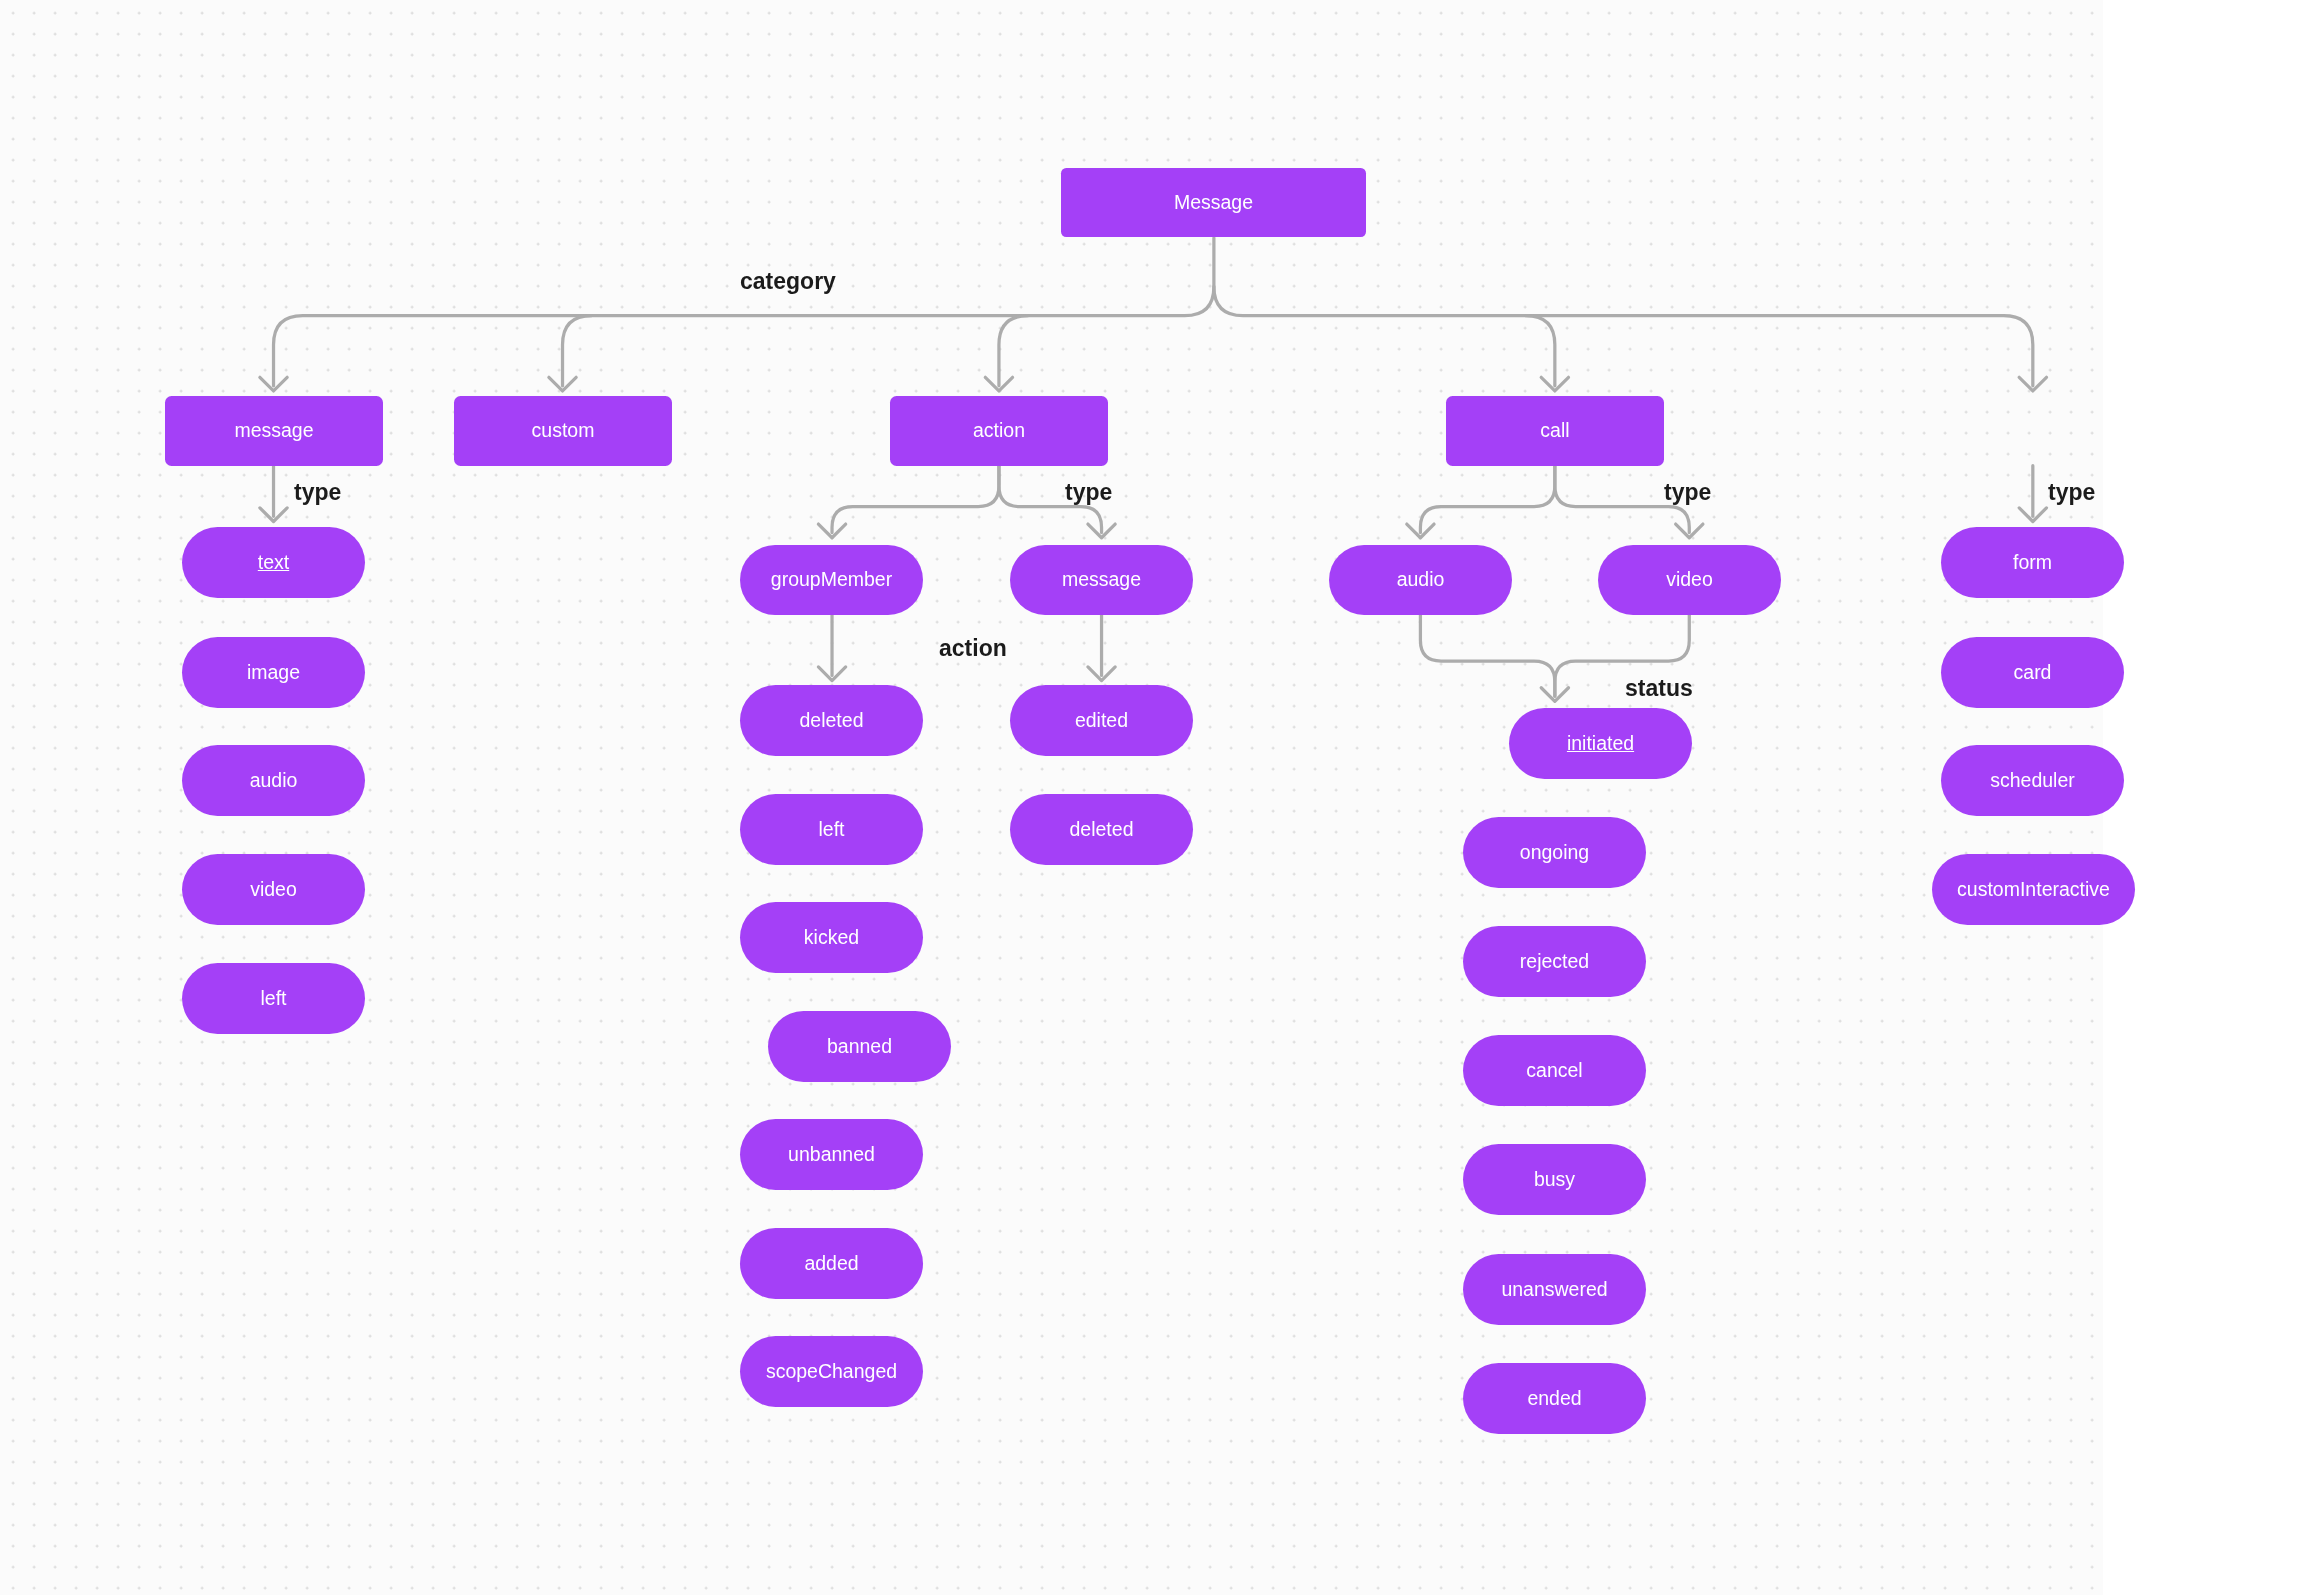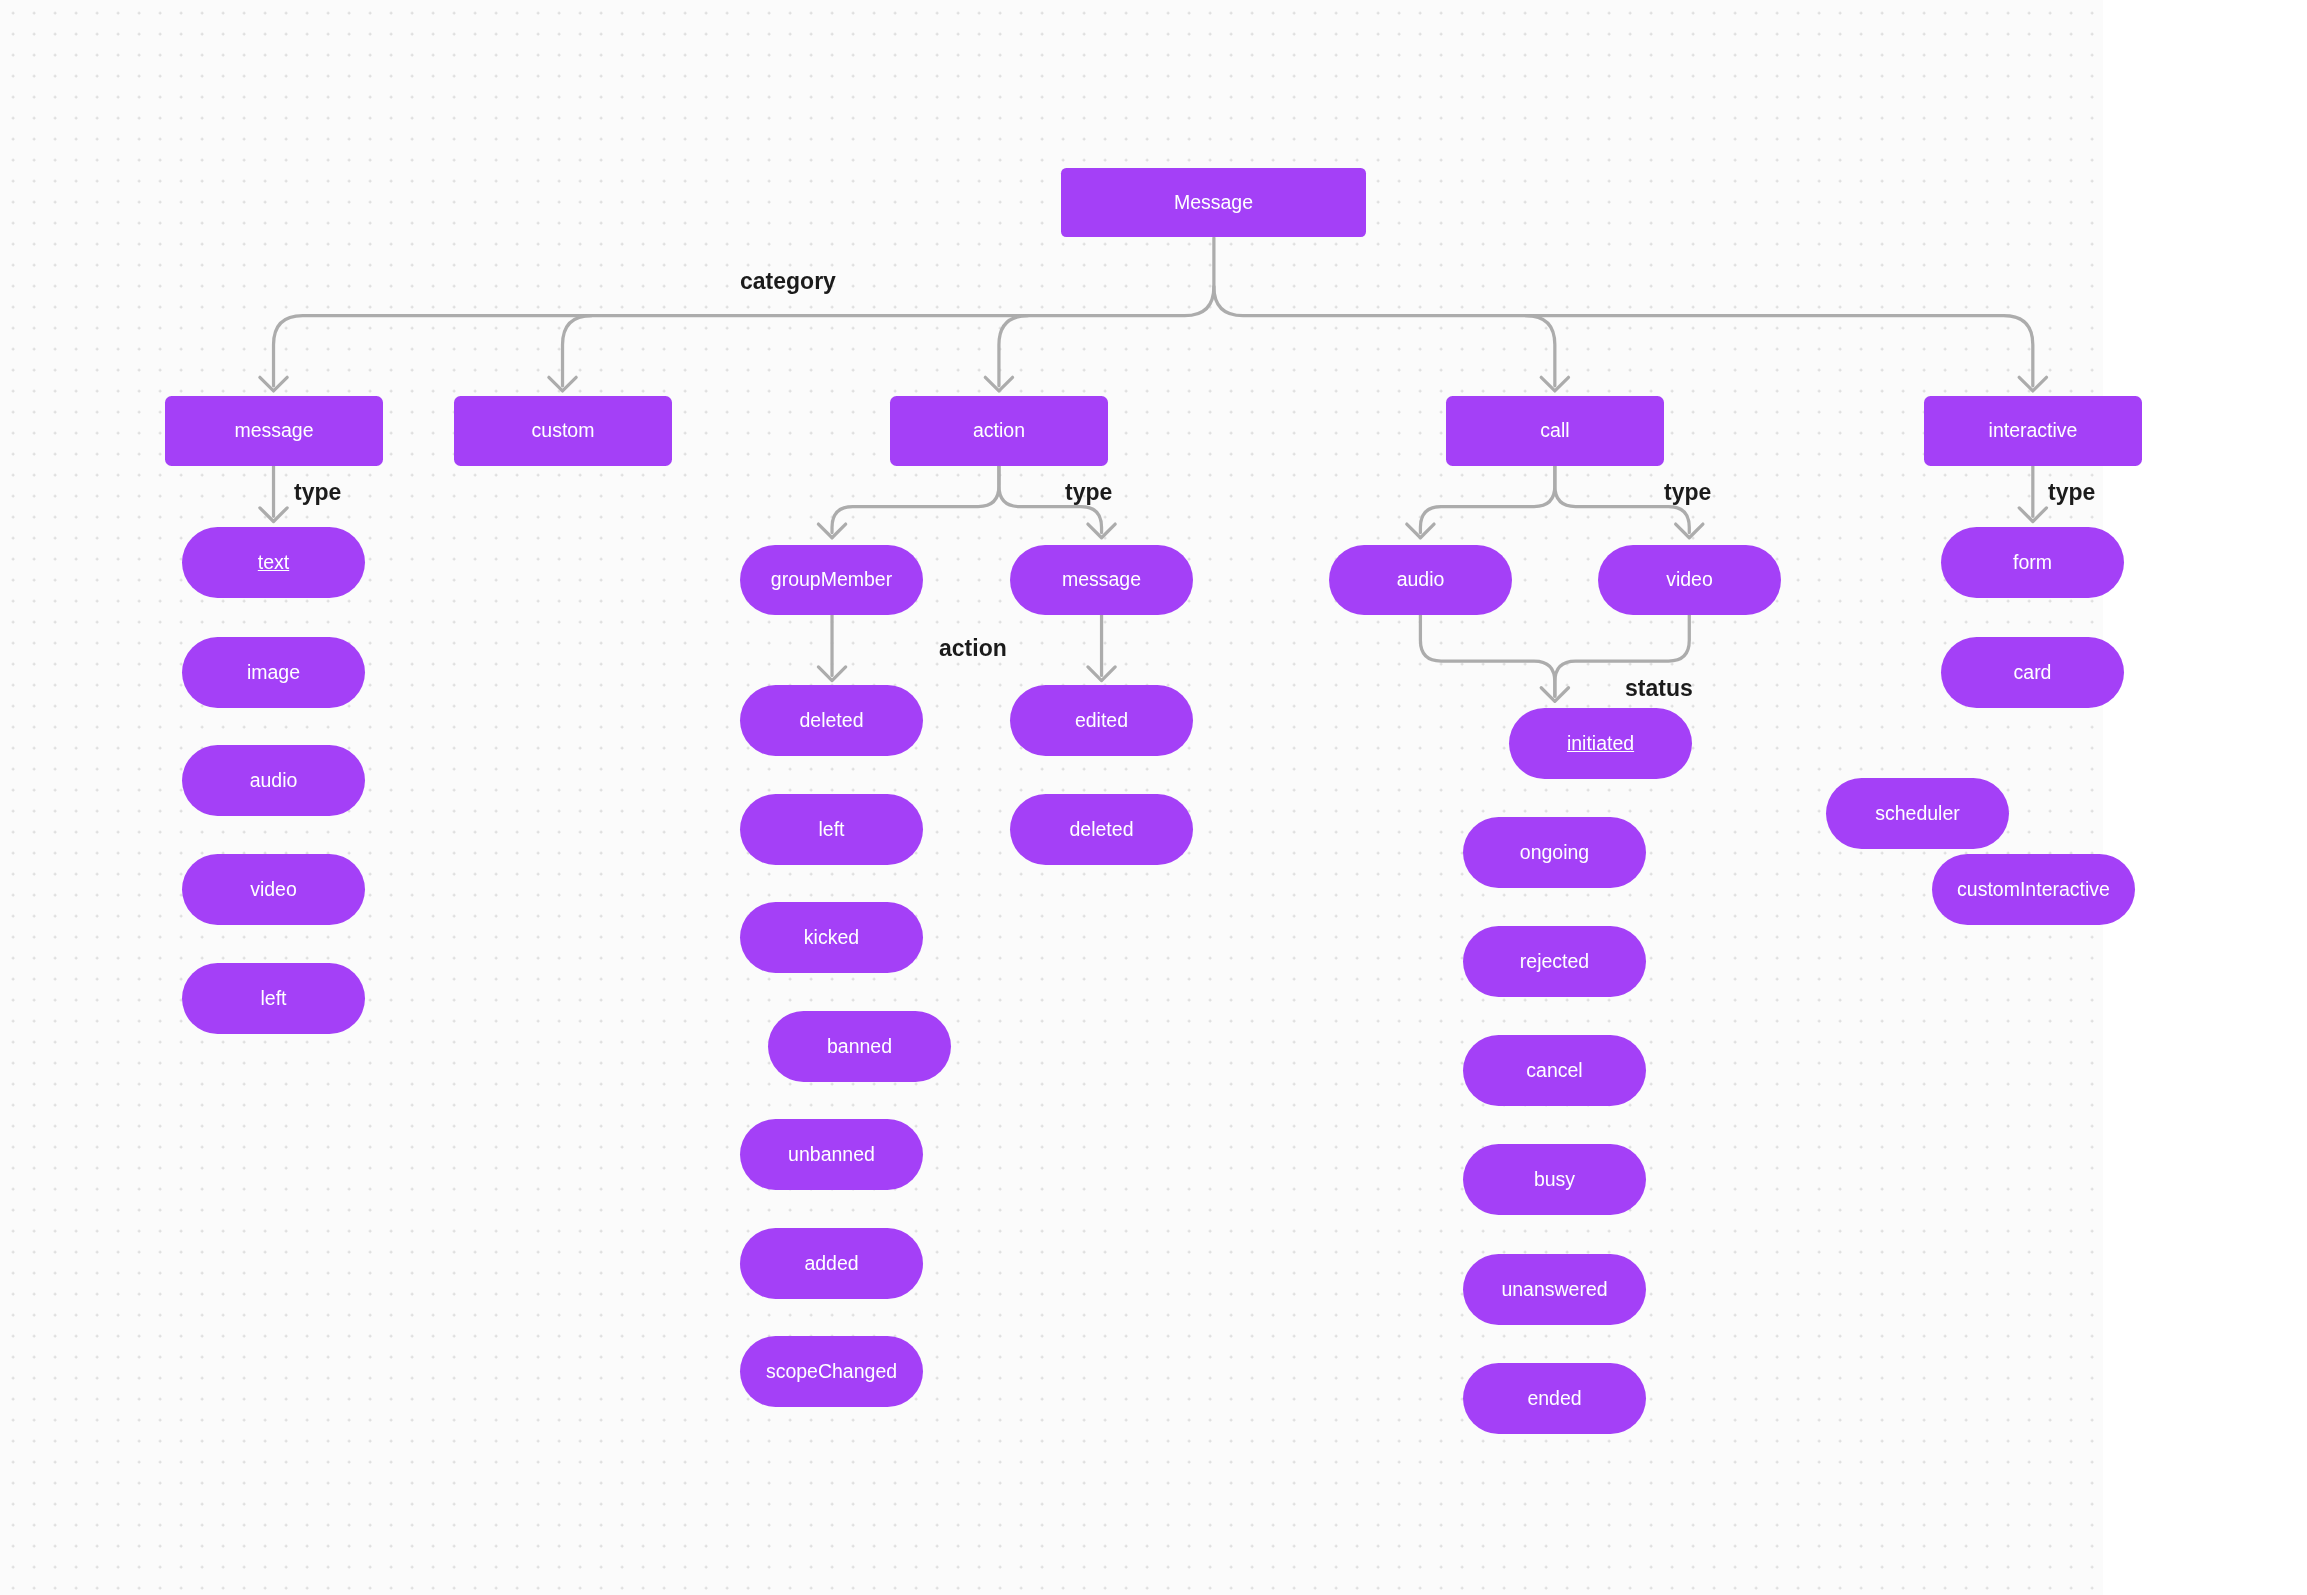--- a/index.html
+++ b/index.html
@@ -104,21 +104,20 @@
   <span class="edge-label" style="left:1065px;top:481px;">type</span>
   <span class="edge-label" style="left:1664px;top:481px;">type</span>
   <span class="edge-label" style="left:2048px;top:481px;">type</span>
   <span class="edge-label" style="left:939px;top:637px;">action</span>
   <span class="edge-label" style="left:1625px;top:677px;">status</span>
 
   <div class="node node-rect" style="left:165px;top:396px;">message</div>
   <div class="node node-rect" style="left:454px;top:396px;">custom</div>
   <div class="node node-rect" style="left:890px;top:396px;">action</div>
   <div class="node node-rect" style="left:1446px;top:396px;">call</div>
-  <div class="node node-rect" style="left:1924px;top:396px;">interactive</div>
 
   <div class="node node-pill" style="left:182px;top:527px;text-decoration:underline;">text</div>
   <div class="node node-pill" style="left:182px;top:637px;">image</div>
   <div class="node node-pill" style="left:182px;top:745px;">audio</div>
   <div class="node node-pill" style="left:182px;top:854px;">video</div>
   <div class="node node-pill" style="left:182px;top:963px;">left</div>
 
   <div class="node node-pill-mid" style="left:740px;top:545px;">groupMember</div>
   <div class="node node-pill-mid" style="left:1010px;top:545px;">message</div>
 
@@ -139,17 +138,17 @@
   <div class="node node-pill" style="left:1509px;top:708px;text-decoration:underline;">initiated</div>
   <div class="node node-pill" style="left:1463px;top:817px;">ongoing</div>
   <div class="node node-pill" style="left:1463px;top:926px;">rejected</div>
   <div class="node node-pill" style="left:1463px;top:1035px;">cancel</div>
   <div class="node node-pill" style="left:1463px;top:1144px;">busy</div>
   <div class="node node-pill" style="left:1463px;top:1254px;">unanswered</div>
   <div class="node node-pill" style="left:1463px;top:1363px;">ended</div>
 
   <div class="node node-pill" style="left:1941px;top:527px;">form</div>
   <div class="node node-pill" style="left:1941px;top:637px;">card</div>
-  <div class="node node-pill" style="left:1826px;top:745px;margin-top:33px;">scheduler</div>
+  <div class="node node-pill" style="left:1941px;top:745px;">scheduler</div>
   <div class="node node-pill" style="left:1932px;top:854px;width:203px;">customInteractive</div>
 
 </div>
 
 
 </body></html>

